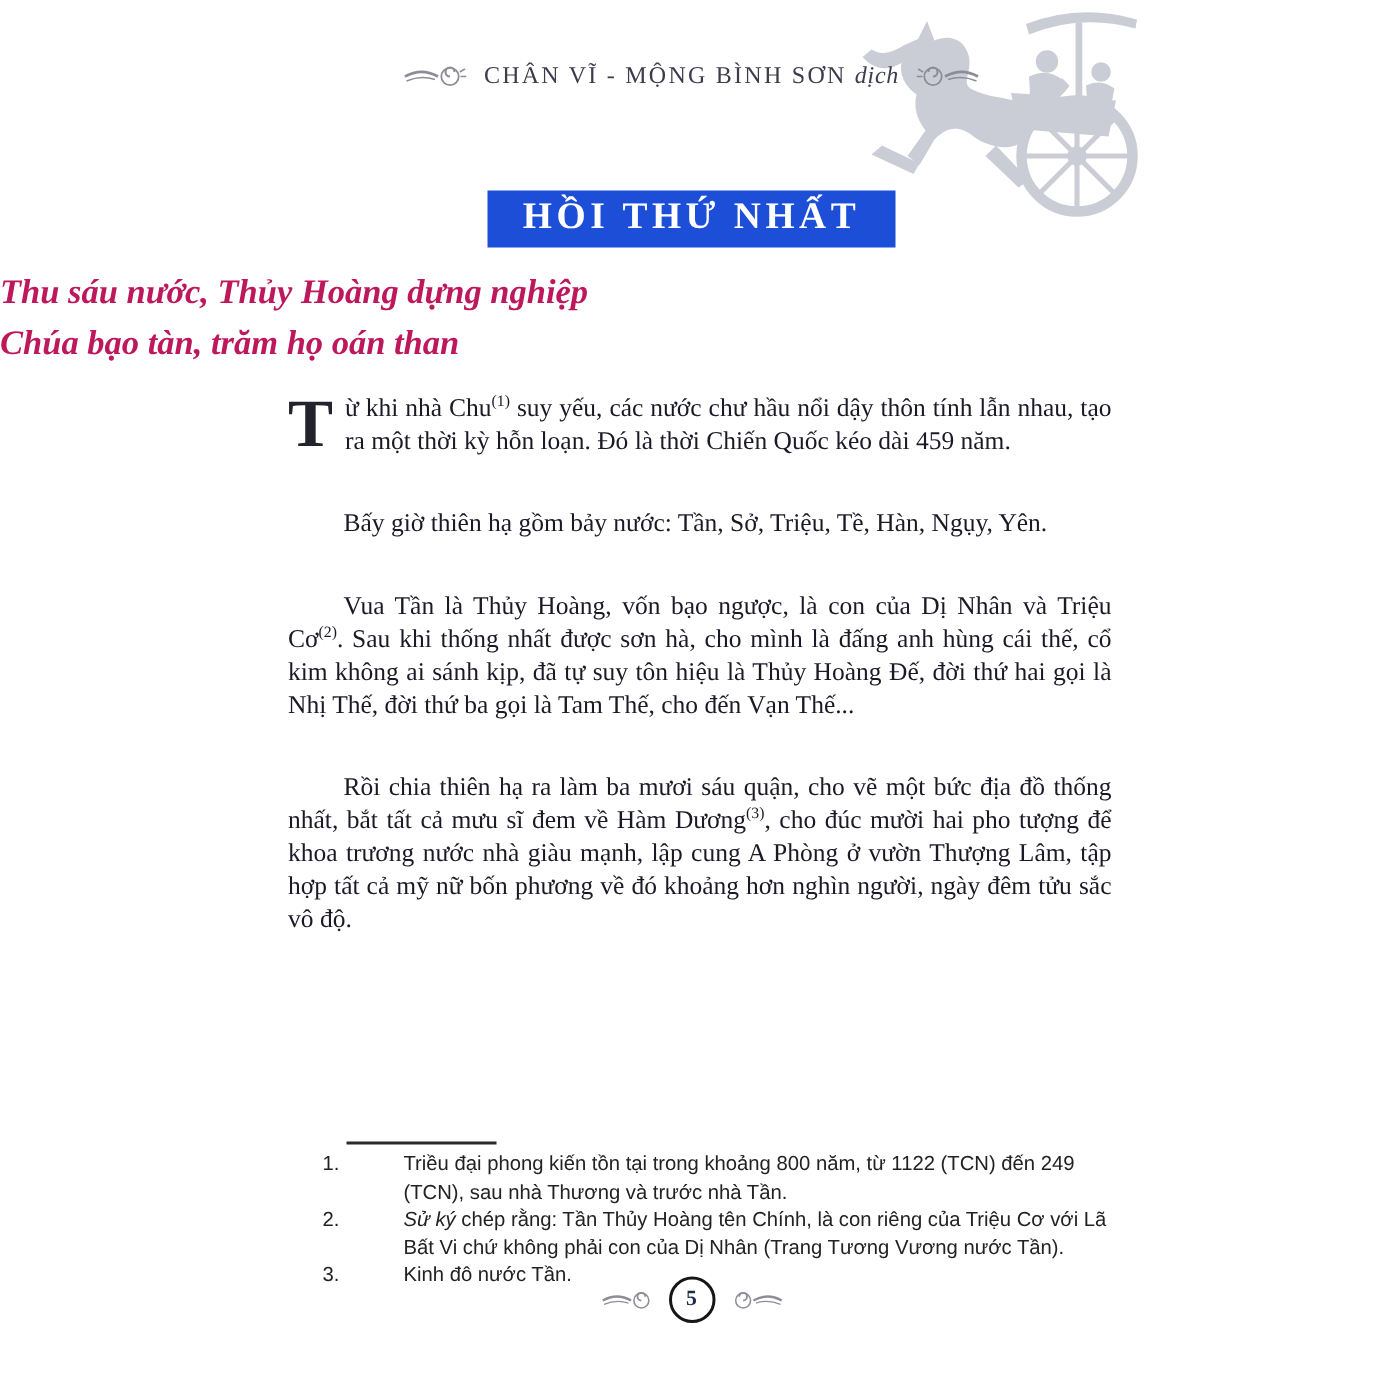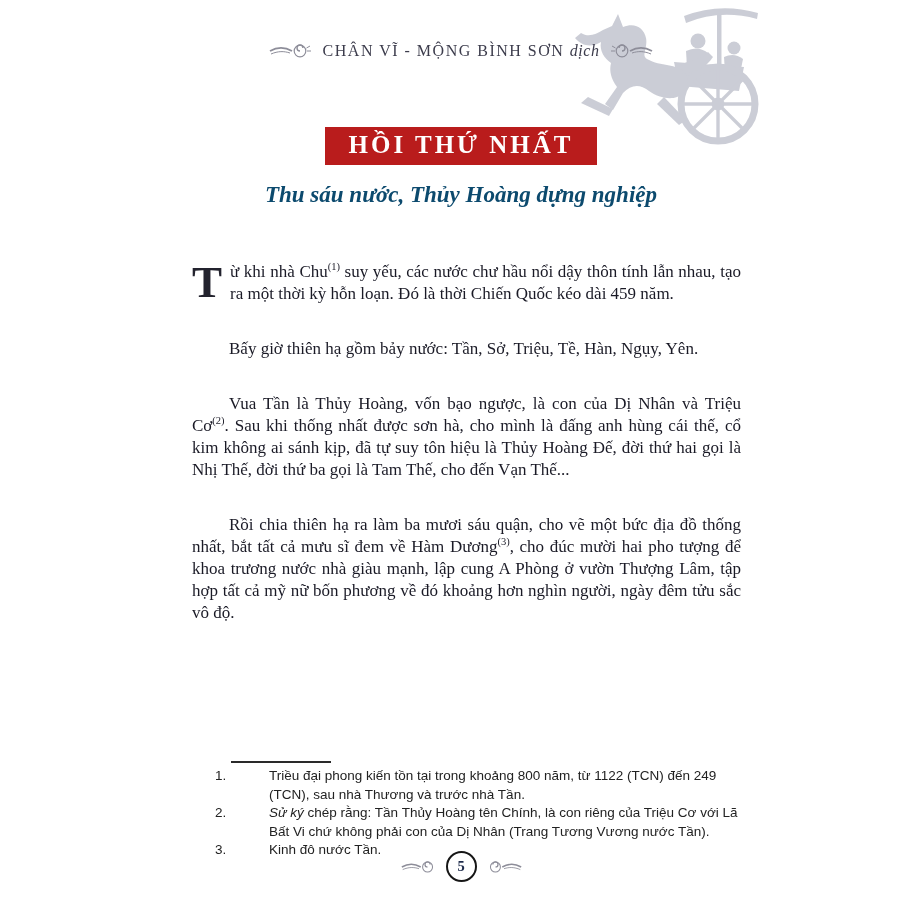--- a/index.html
+++ b/index.html
@@ -20,30 +20,30 @@
   .rh-text .it { font-style:italic; letter-spacing:.5px; }
   .flip { transform:scaleX(-1); }
   .ornament svg { display:block; }
 
   
   .chariot { position:absolute; top:0px; left:568px; z-index:1; }
 
   
   .banner-row { position:absolute; top:127px; left:0; width:100%; text-align:center; z-index:2; }
   .banner {
-    display:inline-block; background:#b91c1c; color:#ffffff;
+    display:inline-block; background:#1d4ed8; color:#ffffff;
     font-weight:700; font-size:25px; letter-spacing:3px;
     padding:4px 24px 6px 24px;
   }
 
   
   .subtitle {
-    position:absolute; top:178px; left:0; width:100%; text-align:center;
+    position:absolute; top:178px; left:0; width:100%; 
     font-weight:700; font-style:italic; font-size:23px; line-height:34px;
-    color:#0c4a6e; z-index:2;
+    color:#be185d; z-index:2;
   }
 
   
   .bodytext {
     position:absolute; top:261px; left:192px; width:549px;
     text-align:justify; font-size:17px; line-height:22px; color:#1a1a26;
   }
   .bodytext p { margin:0 0 5px 0; }
   .bodytext p.ind { text-indent:37px;margin-top:33px; }
   .dropcap {
@@ -137,20 +137,21 @@
       </svg>
     </span>
   </div>
 
   <div class="banner-row">
     <span class="banner">HỒI THỨ NHẤT</span>
   </div>
 
   <div class="subtitle">
     <div>Thu sáu nước, Thủy Hoàng dựng nghiệp</div>
+    <div>Chúa bạo tàn, trăm họ oán than</div>
   </div>
 
   <div class="bodytext">
     <p><span class="dropcap">T</span><span>ừ khi nhà Chu</span><sup class="fnref">(1)</sup><span> suy yếu, các nước chư hầu nổi dậy thôn tính lẫn nhau, tạo ra một thời kỳ hỗn loạn. Đó là thời Chiến Quốc kéo dài 459 năm.</span></p>
     <p class="ind">Bấy giờ thiên hạ gồm bảy nước: Tần, Sở, Triệu, Tề, Hàn, Ngụy, Yên.</p>
     <p class="ind"><span>Vua Tần là Thủy Hoàng, vốn bạo ngược, là con của Dị Nhân và Triệu Cơ</span><sup class="fnref">(2)</sup><span>. Sau khi thống nhất được sơn hà, cho mình là đấng anh hùng cái thế, cổ kim không ai sánh kịp, đã tự suy tôn hiệu là Thủy Hoàng Đế, đời thứ hai gọi là Nhị Thế, đời thứ ba gọi là Tam Thế, cho đến Vạn Thế...</span></p>
     <p class="ind"><span>Rồi chia thiên hạ ra làm ba mươi sáu quận, cho vẽ một bức địa đồ thống nhất, bắt tất cả mưu sĩ đem về Hàm Dương</span><sup class="fnref">(3)</sup><span>, cho đúc mười hai pho tượng để khoa trương nước nhà giàu mạnh, lập cung A Phòng ở vườn Thượng Lâm, tập hợp tất cả mỹ nữ bốn phương về đó khoảng hơn nghìn người, ngày đêm tửu sắc vô độ.</span></p>
   </div>
 
   <div class="fn-rule"></div>

